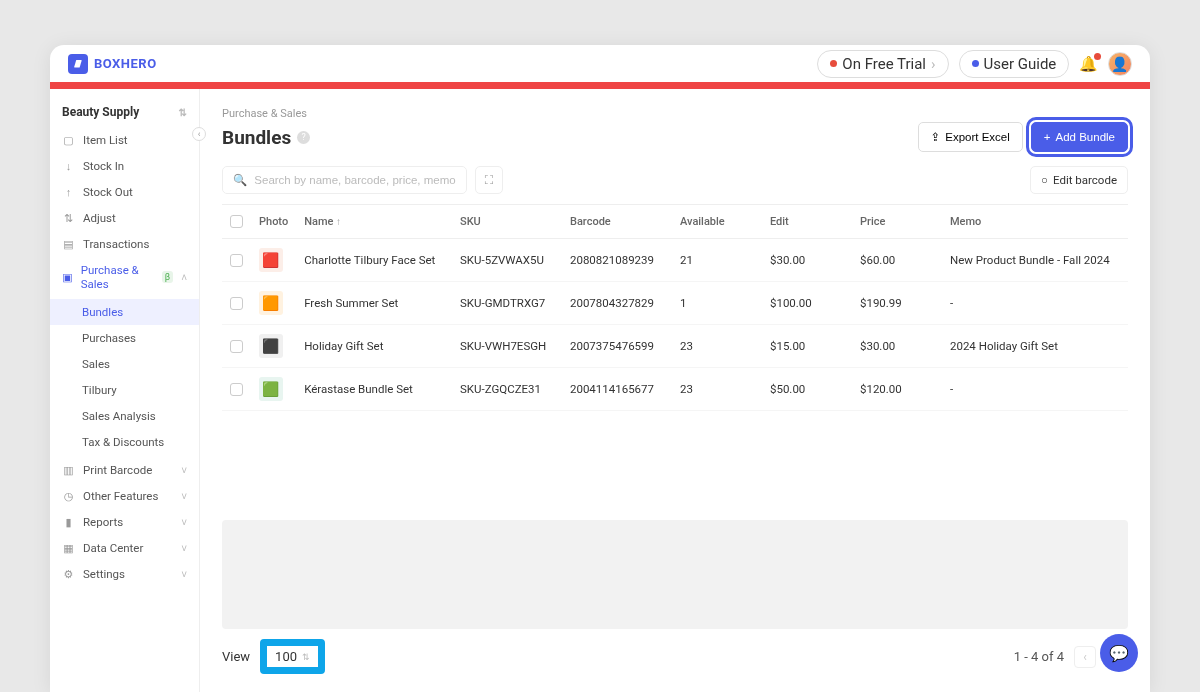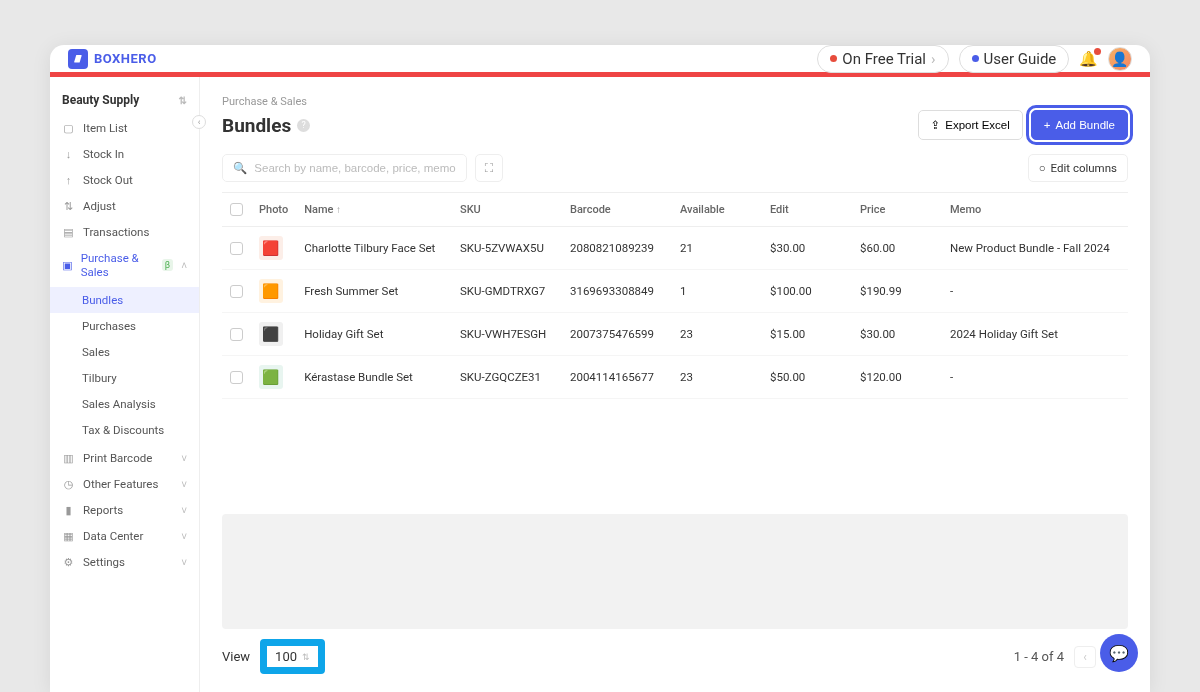--- a/index.html
+++ b/index.html
@@ -20,25 +20,25 @@
   right: 50px;
   bottom: 0;
   background: #fff;
   border-radius: 14px 14px 0 0;
   box-shadow: 0 2px 20px rgba(0,0,0,0.08);
   display: flex;
   flex-direction: column;
   overflow: hidden;
 }
 .topbar {
-  height: 32px;
+  height: 44px;
   display: flex;
   align-items: center;
   padding: 0 18px;
-  border-bottom: 5px solid #ef4444;
+  border-bottom: 7px solid #ef4444;
 }
 .logo-wrap { display: flex; align-items: center; gap: 6px; }
 .logo-box {
   width: 20px; height: 20px;
   background: #4a5de8;
   border-radius: 4px;
   transform: rotate(0deg);
   position: relative;
 }
 .logo-box::after {
@@ -462,21 +462,21 @@
       <div class="toolbar">
         <div class="search-box">
           <span>🔍</span>
           <input class="search-input" placeholder="Search by name, barcode, price, memo" style="">
         </div>
         <div class="scan-btn">
           <span>⛶</span>
         </div>
         <div class="edit-cols-btn">
           <span>○</span>
-          <span>Edit columns</span>
+          <span>Edit barcode</span>
         </div>
       </div>
 
       <table class="table">
         <thead>
           <tr>
             <th class="checkbox-cell">
                 <div class="checkbox"></div>
               </th>
             <th>Photo</th>
@@ -507,21 +507,21 @@
             </tr>
             <tr>
     <td class="checkbox-cell">
                 <div class="checkbox"></div>
               </td>
     <td class="photo-cell">
                 <div class="thumb" style="background:#fff2e0">🟧</div>
               </td>
     <td>Fresh Summer Set</td>
     <td>SKU-GMDTRXG7</td>
-    <td>3169693308849</td>
+    <td>2007804327829</td>
     <td>1</td>
     <td>$100.00</td>
     <td>$190.99</td>
     <td>-</td>
             </tr>
             <tr>
     <td class="checkbox-cell">
                 <div class="checkbox"></div>
               </td>
     <td class="photo-cell">

